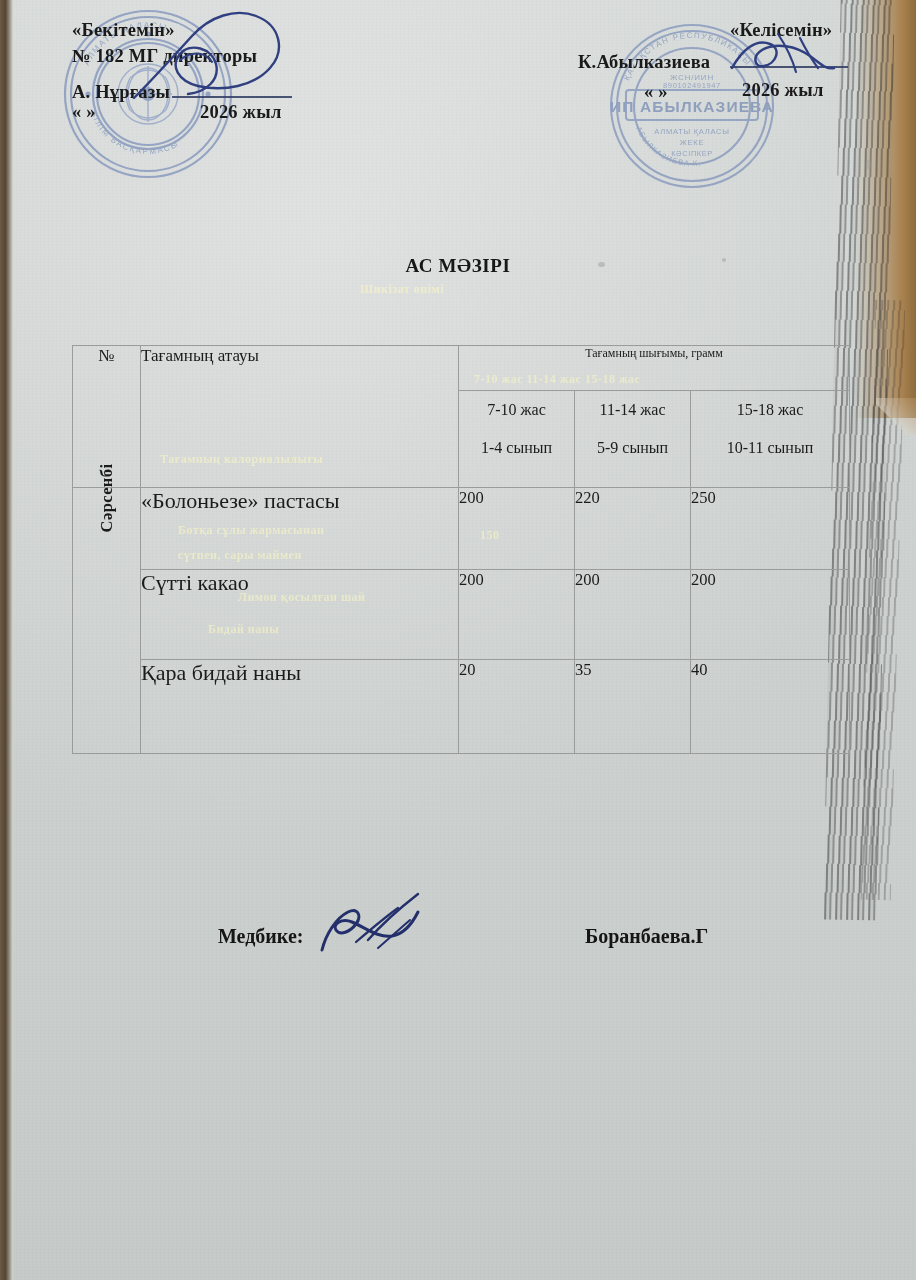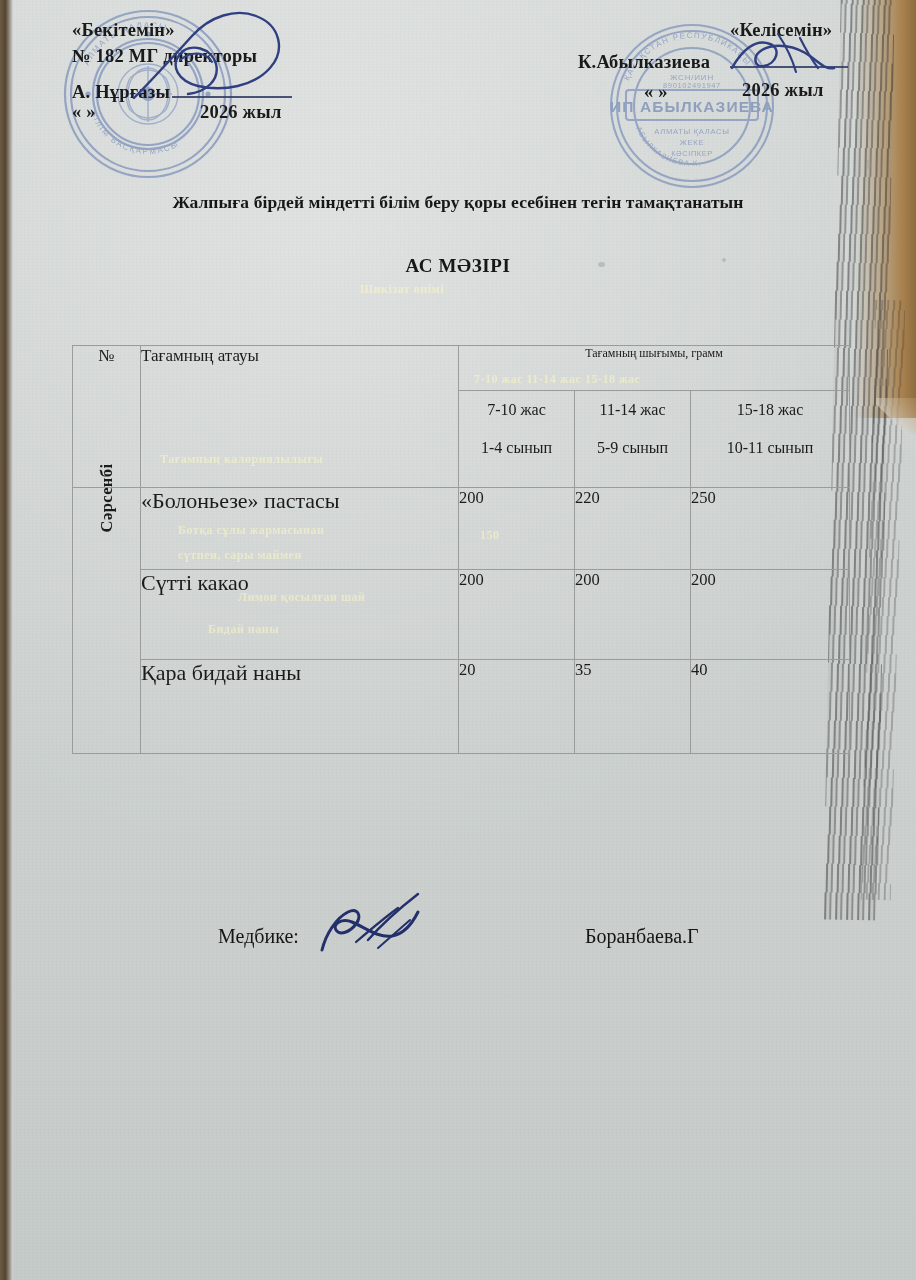--- a/index.html
+++ b/index.html
@@ -121,21 +121,21 @@
   .ghost{
     position:absolute;
     color:#fef9c3;
     opacity:.55;
     font-size:12px;
     font-weight:bold;
     pointer-events:none;
     filter:blur(.6px);
     letter-spacing:.5px;
   }
-  .footer-line{position:absolute;color:#151515;}
+  .footer-line{position:absolute;color:#151515;font-weight:bold;}
   .f-med{left:218px;top:925px;font-size:20px;}
   .f-nm{left:585px;top:925px;font-size:20px;}
   .scan-spot{position:absolute;border-radius:50%;background:#9a9d9b;opacity:.5;}
 </style>
 </head>
 <body>
 
 <div id="page">
 
   <div class="paper"></div>
@@ -227,21 +227,20 @@
 
   <div class="sig" style="left:726px;top:28px;width:120px;height:52px;">
     <svg width="120" height="52" viewBox="0 0 120 52" aria-hidden="true">
       <path d="M6 40 C16 22 30 10 44 16 C56 21 50 36 38 38 C28 40 26 28 36 22
                C50 14 70 18 84 28 C94 35 100 42 108 40" fill="none" stroke="#2f3f80" stroke-width="2.5" stroke-linecap="round"></path>
       <path d="M52 6 C60 18 66 30 70 44" fill="none" stroke="#2f3f80" stroke-width="2.2" stroke-linecap="round"></path>
       <path d="M74 10 C80 22 86 32 92 40" fill="none" stroke="#2f3f80" stroke-width="2.2" stroke-linecap="round"></path>
     </svg>
   </div>
 
-  <div class="center-t" style="top:192px;font-size:17.5px;letter-spacing:.1px;">Жалпыға бірдей міндетті білім беру қоры  есебінен тегін тамақтанатын</div>
   <div class="center-t" style="top:255px;font-size:19px;letter-spacing:.6px;">АС МӘЗІРІ</div>
 
   <div class="ghost" style="left:360px;top:282px;">Шикізат өнімі</div>
   <div class="ghost" style="left:474px;top:372px;">7-10 жас   11-14 жас   15-18 жас</div>
   <div class="ghost" style="left:160px;top:452px;">Тағамның калориялылығы</div>
   <div class="ghost" style="left:178px;top:523px;">Ботқа сұлы жармасынан</div>
   <div class="ghost" style="left:178px;top:548px;">сүтпен, сары маймен</div>
   <div class="ghost" style="left:238px;top:590px;">Лимон қосылған шай</div>
   <div class="ghost" style="left:208px;top:622px;">Бидай наны</div>
   <div class="ghost" style="left:480px;top:528px;">150</div>

